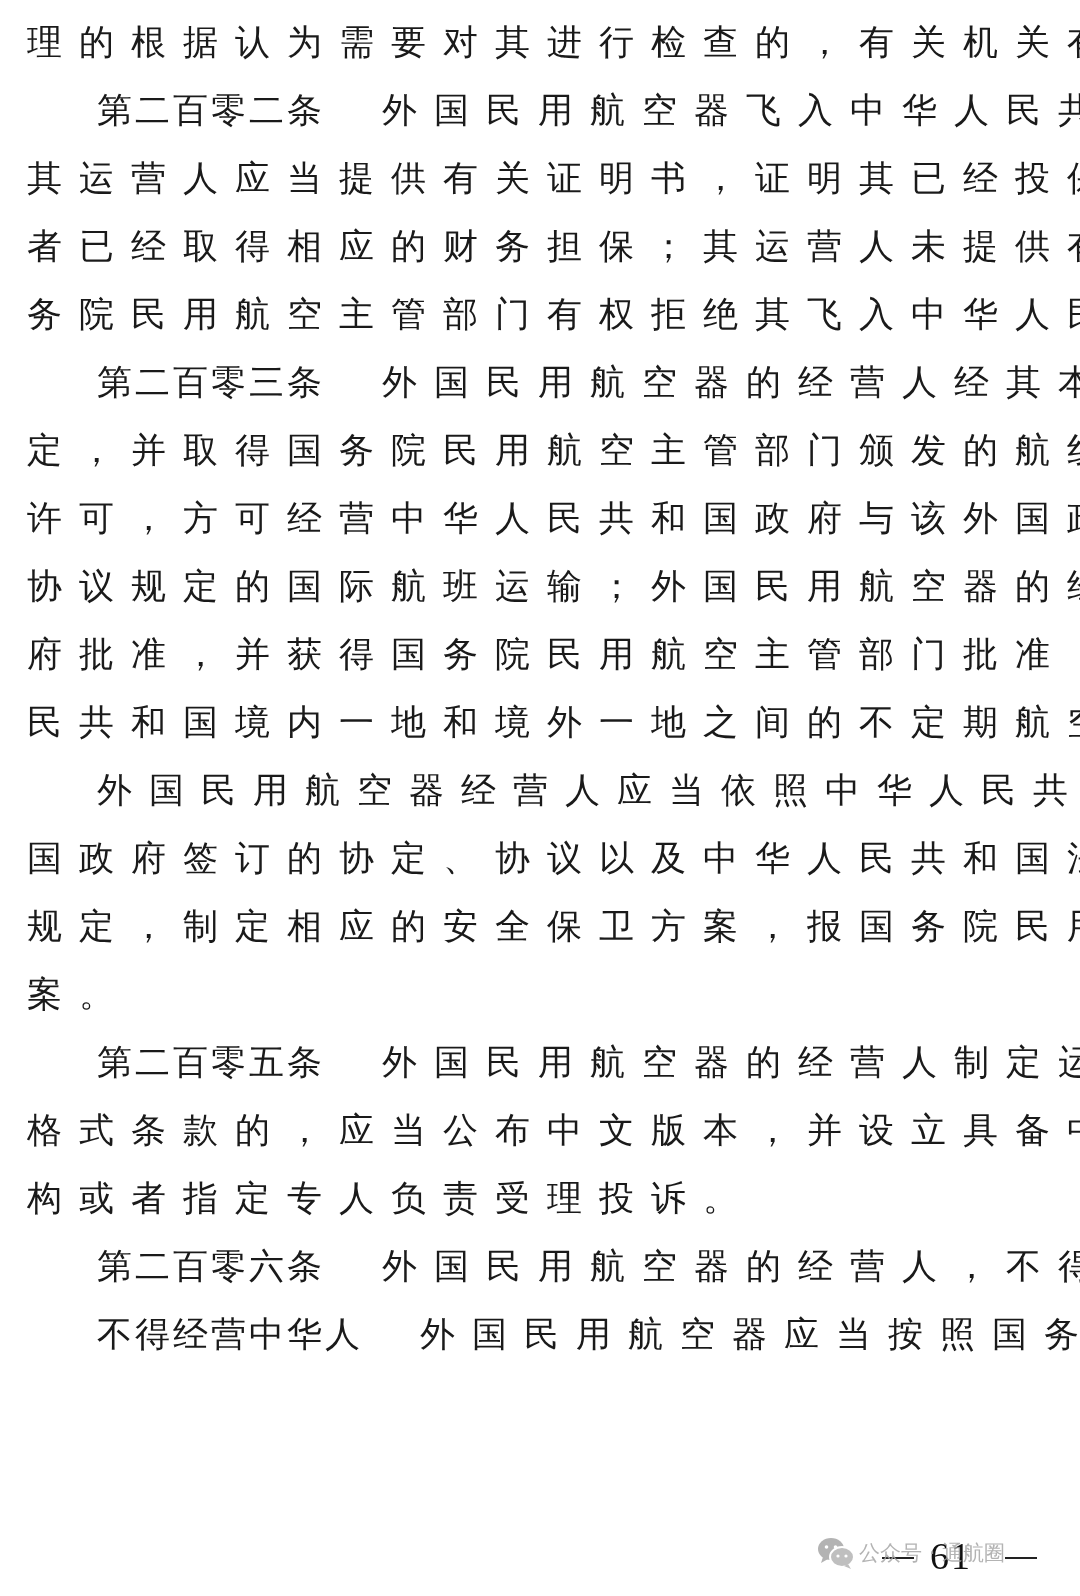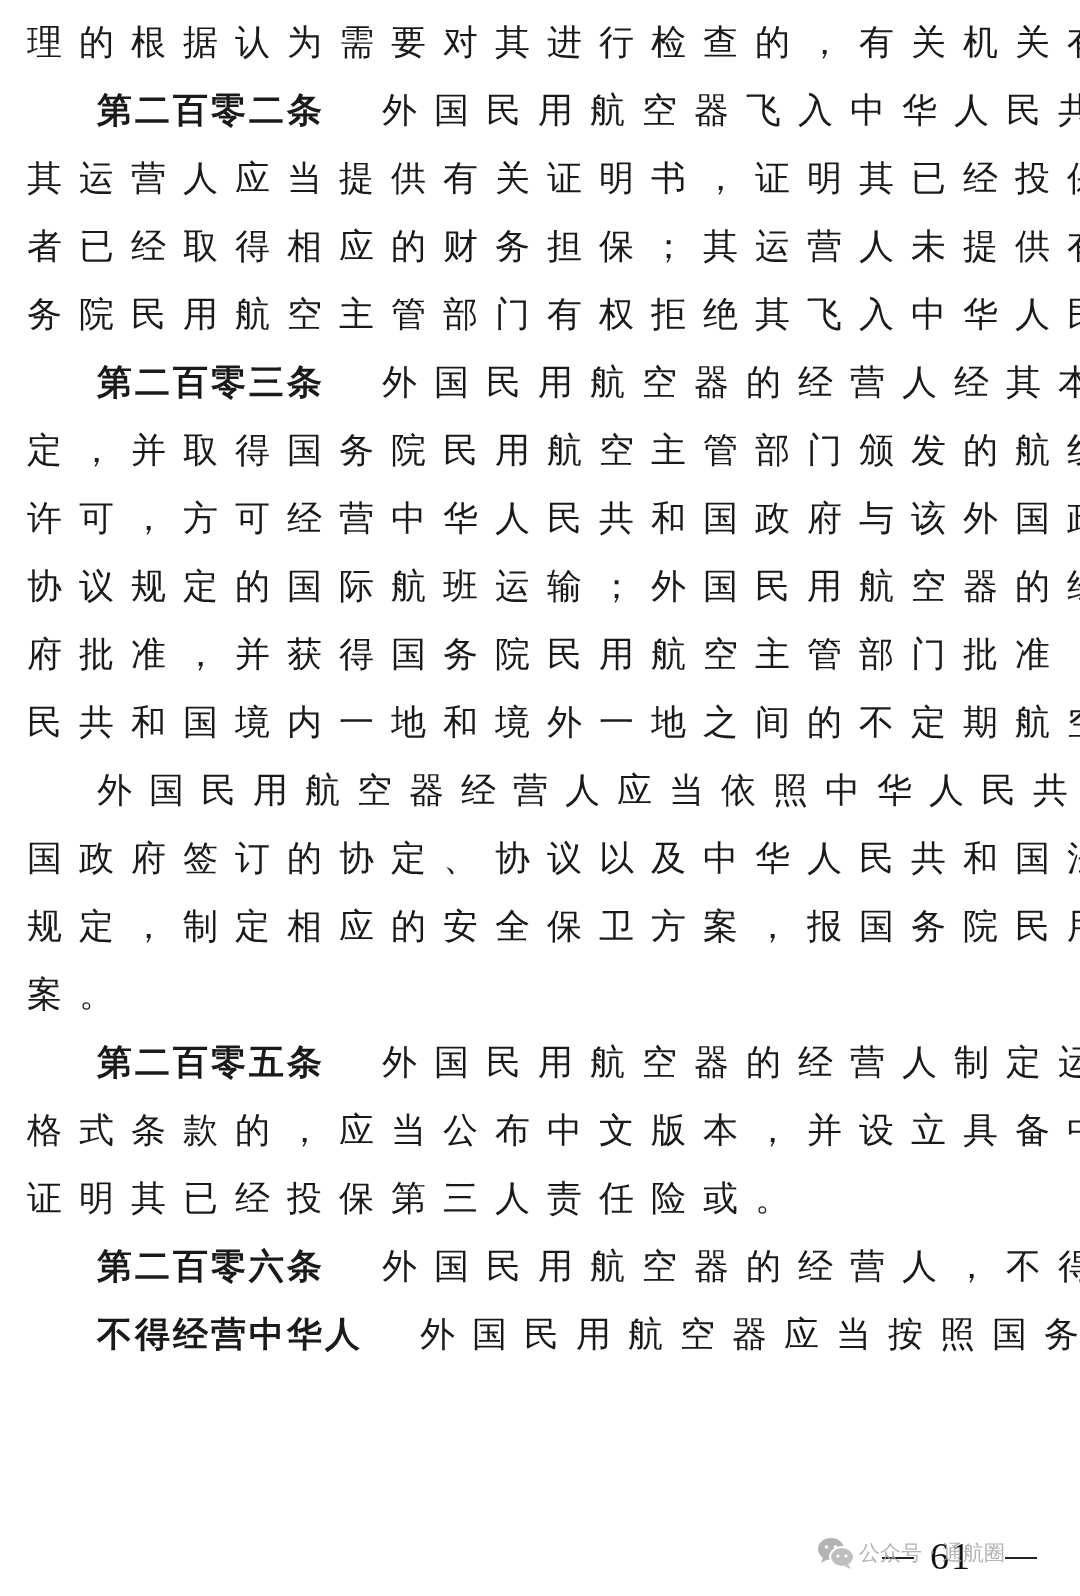--- a/index.html
+++ b/index.html
@@ -27,21 +27,21 @@
       font-size: 35px;
       letter-spacing: 17px;
       white-space: nowrap;
       overflow: visible;
     }
     .indent {
       padding-left: 70px;
     }
     .article-no {
       font-family: "DejaVu Sans", "Liberation Sans", sans-serif;
-      font-weight: bold;
+      font-weight: normal;
       letter-spacing: 3px;
       margin-right: 57px;
       text-align: center;
     }
     .footer {
       position: absolute;
       left: 790px;
       top: 1530px;
       width: 290px;
       height: 50px;
@@ -96,21 +96,21 @@
   <div class="line"><span>许可，方可经营中华人民共和国政府与该外国政府签订的协定、</span></div>
   <div class="line"><span>协议规定的国际航班运输；外国民用航空器的经营人经其本国政</span></div>
   <div class="line"><span>府批准，并获得国务院民用航空主管部门批准，方可经营中华人</span></div>
   <div class="line"><span>民共和国境内一地和境外一地之间的不定期航空运输。</span></div>
   <div class="line indent"><span>外国民用航空器经营人应当依照中华人民共和国政府与该外</span></div>
   <div class="line"><span>国政府签订的协定、协议以及中华人民共和国法律、行政法规的</span></div>
   <div class="line"><span>规定，制定相应的安全保卫方案，报国务院民用航空主管部门备</span></div>
   <div class="line"><span>案。</span></div>
   <div class="line indent"><span class="article-no">第二百零五条</span><span>外国民用航空器的经营人制定运输总条件等</span></div>
   <div class="line"><span>格式条款的，应当公布中文版本，并设立具备中文能力的专门机</span></div>
-  <div class="line"><span>证明其已经投保第三人责任险或。</span></div>
+  <div class="line"><span>构或者指定专人负责受理投诉。</span></div>
   <div class="line indent"><span class="article-no">第二百零六条</span><span>外国民用航空器的经营人，不得经营中华人</span></div>
   <div class="line indent"><span class="article-no">不得经营中华人</span><span>外国民用航空器应当按照国务院民用航空主</span></div>
 </div>
 
 <div class="footer">
   <div class="dash left"></div>
   <span class="page-number">61</span>
   <div class="dash right"></div>
   <div class="watermark">
     <span class="wechat-icon">

